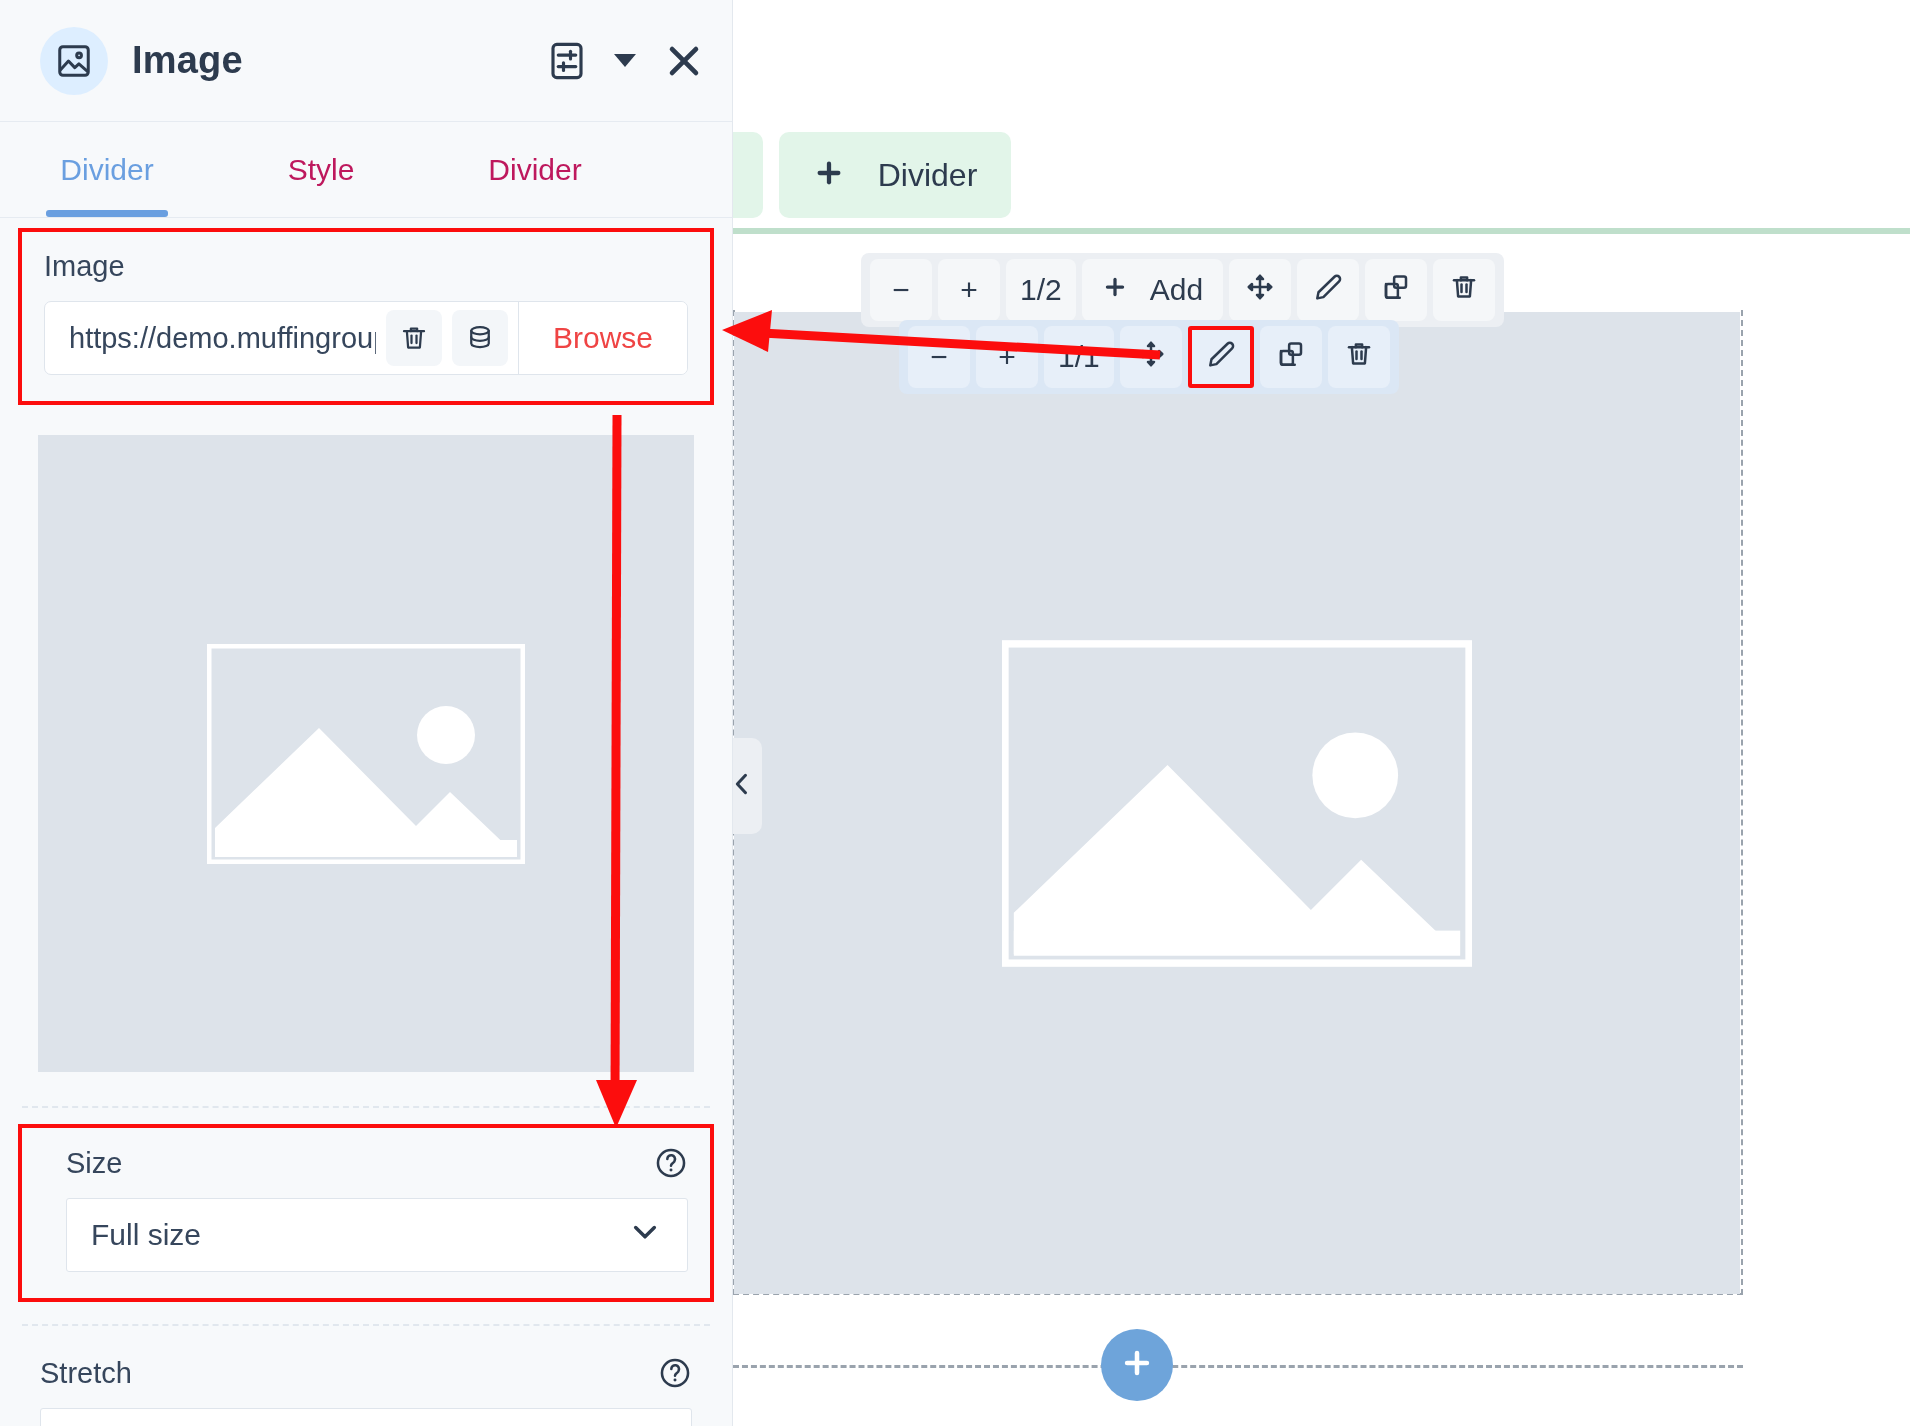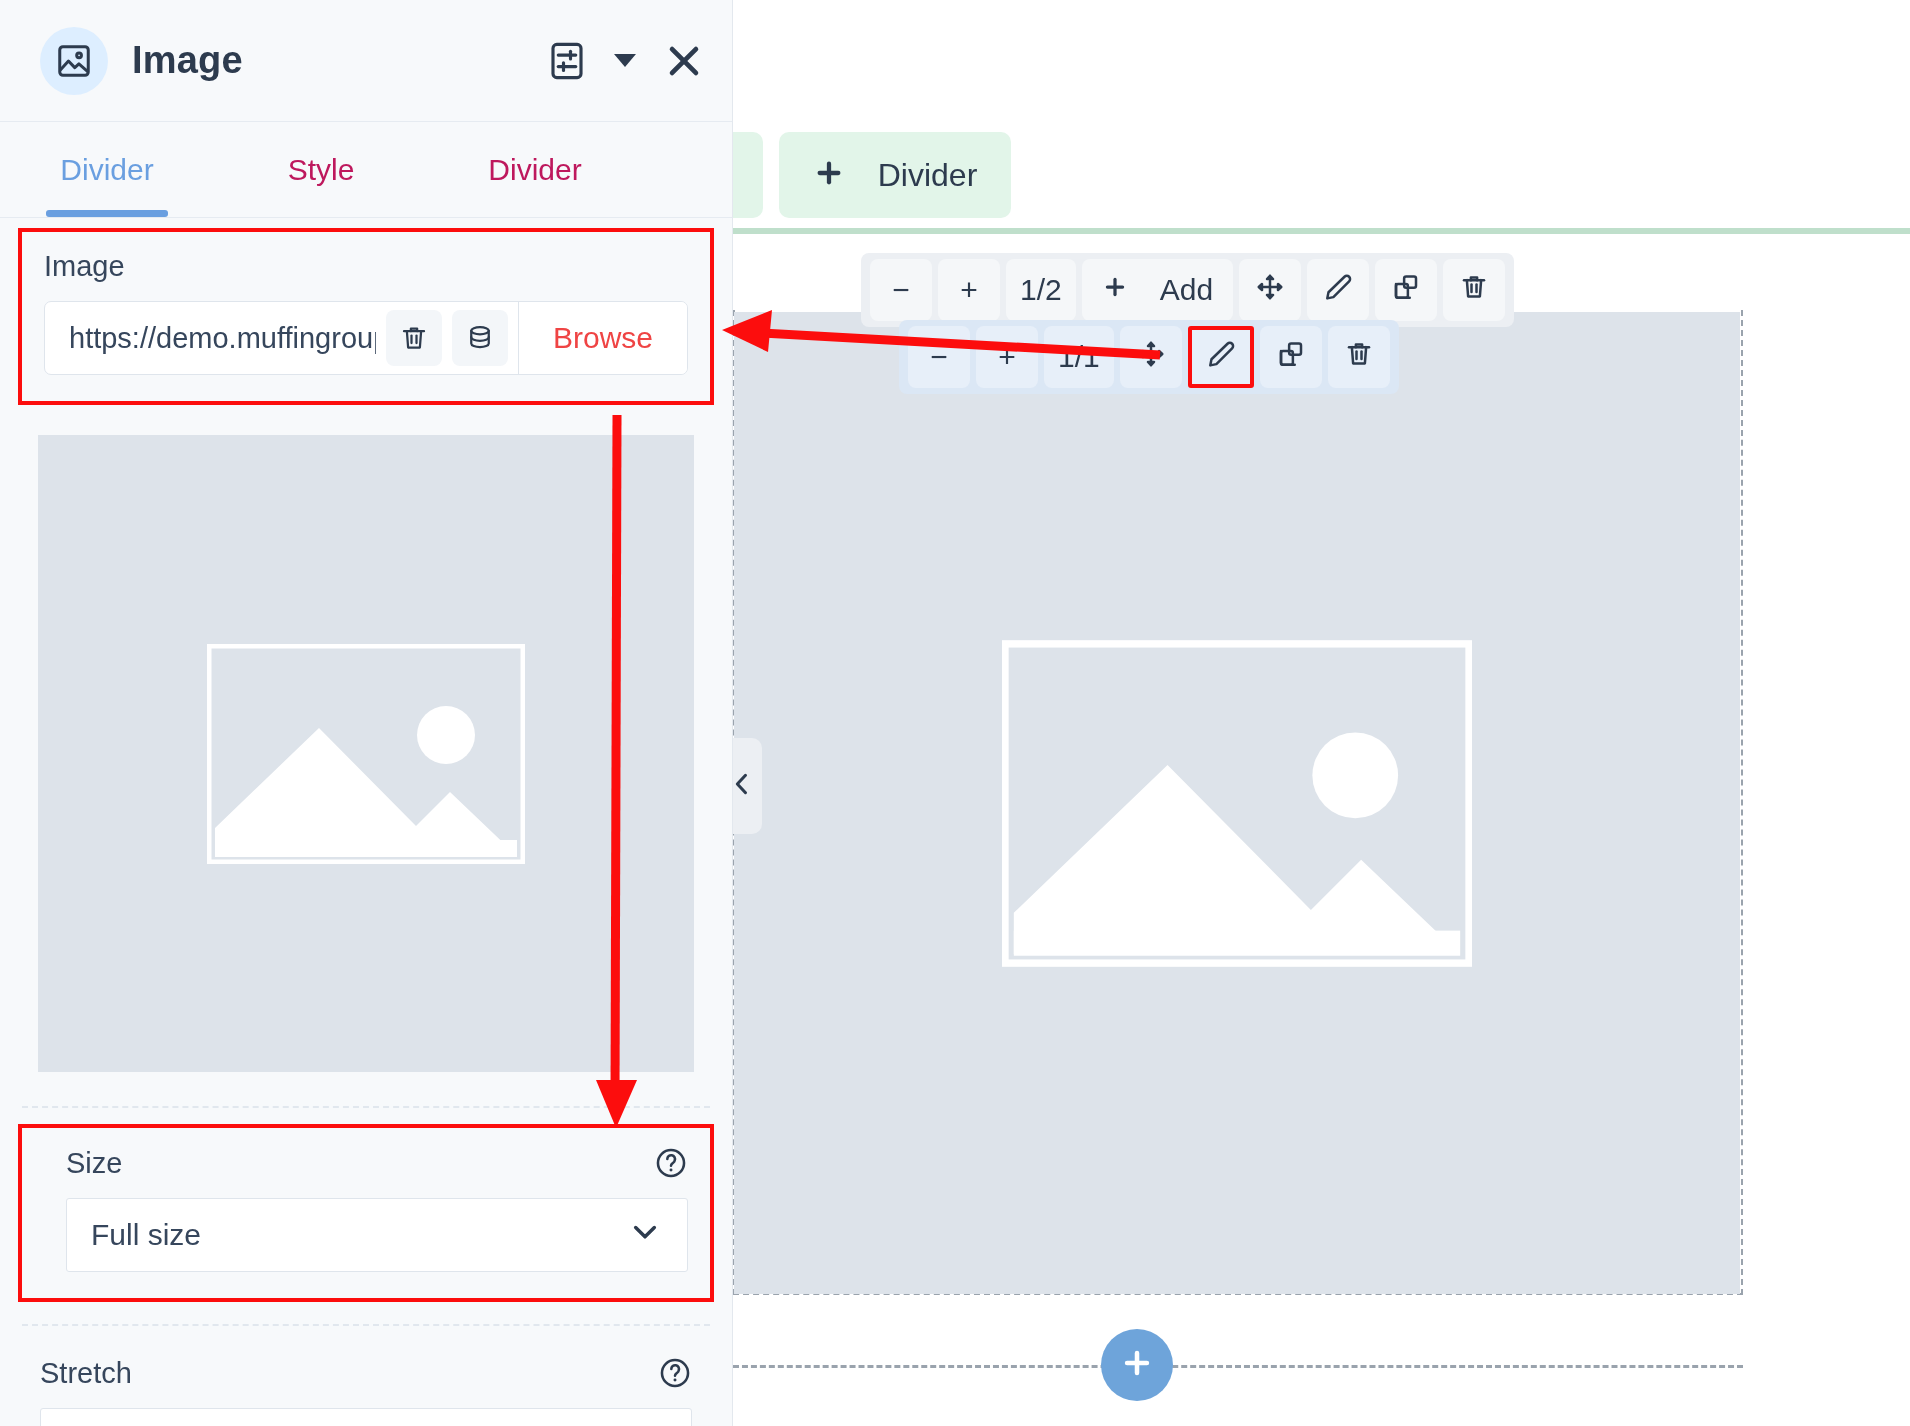--- a/index.html
+++ b/index.html
@@ -192,21 +192,21 @@
   }
   .tb-item {
     height: 62px; min-width: 62px;
     border-radius: 8px;
     display: flex; align-items: center; justify-content: center;
     cursor: pointer; padding: 0 14px;
     font-size: 30px; color: #2d3b4e;
     background: #f5f7f9;
     margin: 0 3px;
   }
-  .tb-item.wide { padding: 0 20px; gap: 32px; }
+  .tb-item.wide { padding: 0 20px; gap: 22px; }
 
   
   .tb-element {
     left: 166px; top: 320px;
     background: #dbe7f5;
   }
   .tb-element .tb-item { background: #e7eff9; }
   .tb-item.highlight {
     border: 4px solid #fc0d0d;
     border-radius: 3px;

